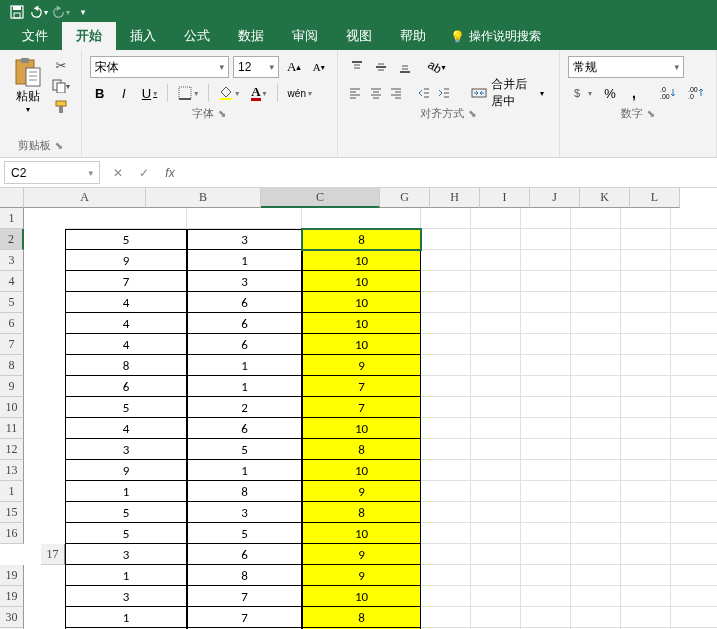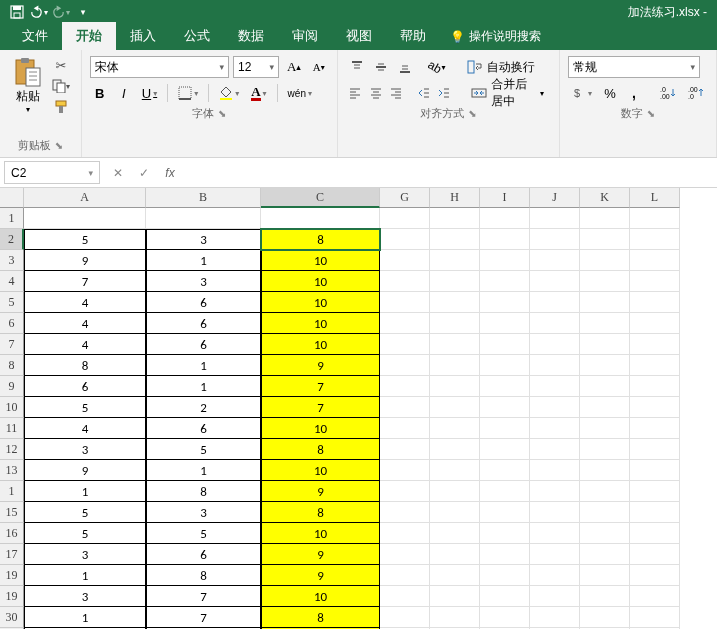--- a/index.html
+++ b/index.html
@@ -93,21 +93,20 @@
     </div>
     <div class="qat-icon" style="opacity:0.5;color:#fff;">
       <svg width="14" height="14" viewBox="0 0 14 14">
           <path d="M5 3 A5 5 0 1 0 12 7" fill="none" stroke="#fff" stroke-width="1.3"></path>
           <path d="M5 0 L5 6 L10 3 Z" fill="#fff"></path>
         </svg>
       <span style="font-size:8px;margin-left:1px;">▾</span>
     </div>
     <div class="qat-icon" style="font-size:9px;">▾</div>
   </div>
-  <div class="titlebar-title">加法练习.xlsx - </div>
 </div>
 
 <div class="tabs">
   <div class="tab">文件</div>
   <div class="tab active">开始</div>
   <div class="tab">插入</div>
   <div class="tab">公式</div>
   <div class="tab">数据</div>
   <div class="tab">审阅</div>
   <div class="tab">视图</div>
@@ -236,30 +235,20 @@
               <line x1="4" y1="9" x2="10" y2="9" stroke="#555"></line>
               <line x1="2" y1="12" x2="12" y2="12" stroke="#555" stroke-width="2"></line>
             </svg>
           </div>
         <div style="width:6px;"></div>
         <div class="align-btn">
             <span style="transform:rotate(30deg);display:inline-block;">ab</span>
             <span class="dd" style="font-size:8px;">▾</span>
           </div>
         <div style="width:8px;"></div>
-        <div class="wide-btn">
-          <span>
-              <svg width="16" height="14">
-                <rect x="1" y="1" width="6" height="12" fill="none" stroke="#2e75b6"></rect>
-                <path d="M9 4 L14 4 L14 8 L11 8" fill="none" stroke="#555"></path>
-                <path d="M11 6 L9 8 L11 10" fill="none" stroke="#555"></path>
-              </svg>
-            </span>
-          <span>自动换行</span>
-        </div>
       </div>
       <div class="align-row">
         <div class="align-btn">
             <svg width="14" height="14">
               <line x1="2" y1="3" x2="12" y2="3" stroke="#555"></line>
               <line x1="2" y1="6" x2="8" y2="6" stroke="#555"></line>
               <line x1="2" y1="9" x2="12" y2="9" stroke="#555"></line>
               <line x1="2" y1="12" x2="8" y2="12" stroke="#555"></line>
             </svg>
           </div>
@@ -312,21 +301,21 @@
     </div>
     <div class="ribbon-group-label">
       <span>对齐方式</span>
       <span class="launcher">⬊</span>
     </div>
   </div>
 
   <div class="ribbon-group" style="flex:1;">
     <div class="num-group-content">
       <div class="font-row">
-        <div class="combo" style="width:132px;align-items:center;">
+        <div class="combo" style="width:116px;align-items:center;">
           <span>常规</span>
           <span class="dd">▾</span>
         </div>
       </div>
       <div class="font-row">
         <div class="btn-s">
           <svg width="14" height="14">
               <text x="2" y="11" font-size="11" fill="#555">$</text>
             </svg>
             <span class="dd">▾</span>
@@ -400,21 +389,21 @@
         <div class="row-h" style="height: 21px;">7</div>
         <div class="row-h" style="height: 21px;">8</div>
         <div class="row-h" style="height: 21px;">9</div>
         <div class="row-h" style="height: 21px;">10</div>
         <div class="row-h" style="height: 21px;">11</div>
         <div class="row-h" style="height: 21px;">12</div>
         <div class="row-h" style="height: 21px;">13</div>
         <div class="row-h" style="height: 21px;">1</div>
         <div class="row-h" style="height: 21px;">15</div>
         <div class="row-h" style="height: 21px;">16</div>
-        <div class="row-h" style="height: 21px;">17</div>
+        <div class="row-h" style="height: 21px; margin-left: 41px;">17</div>
         <div class="row-h" style="height: 21px;">19</div>
         <div class="row-h" style="height: 21px;">19</div>
         <div class="row-h" style="height: 21px;">30</div>
         <div class="row-h" style="height: 21px;">21</div>
       </div>
     <div class="cells" id="cells">
         <div class="cells-row">
           <div class="cell" style="width: 122px; height: 21px;"></div>
           <div class="cell" style="width: 115px; height: 21px;"></div>
           <div class="cell" style="width: 119px; height: 21px;"></div>

